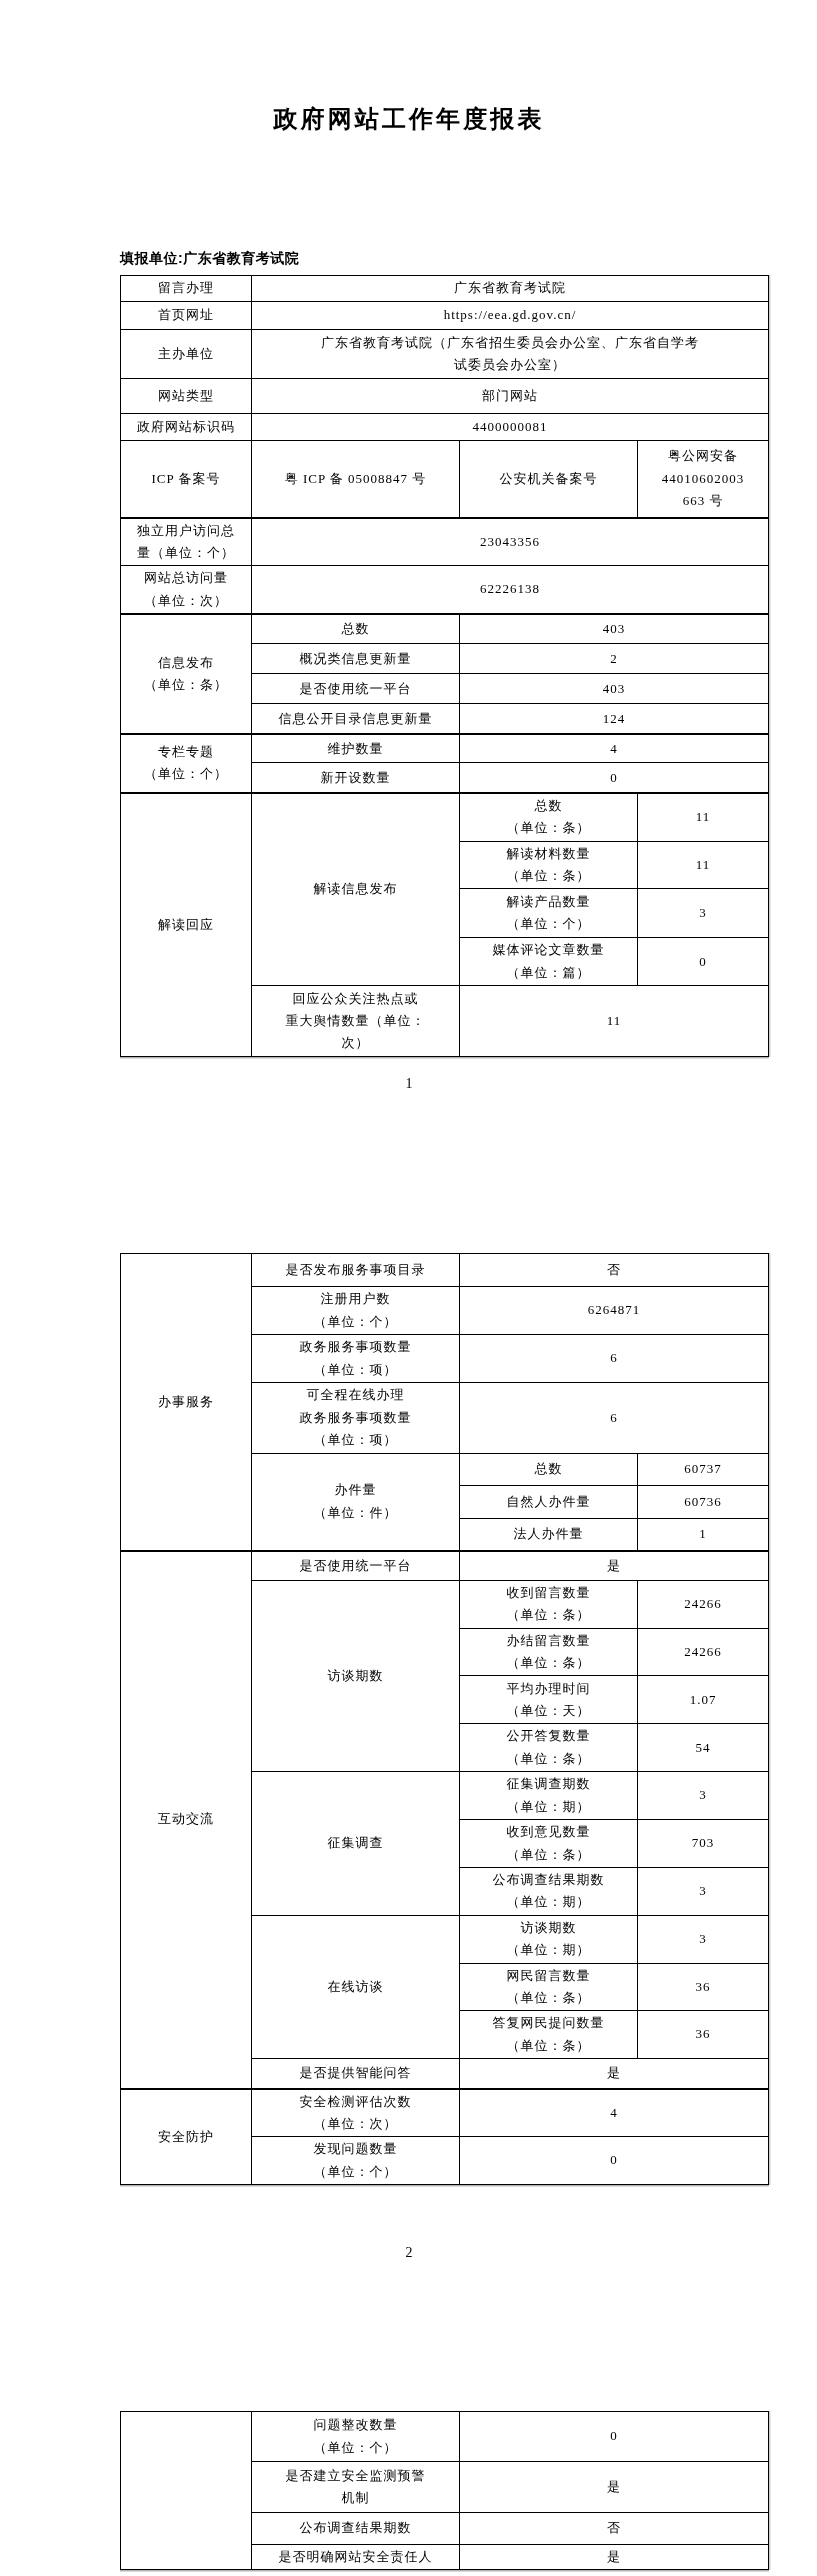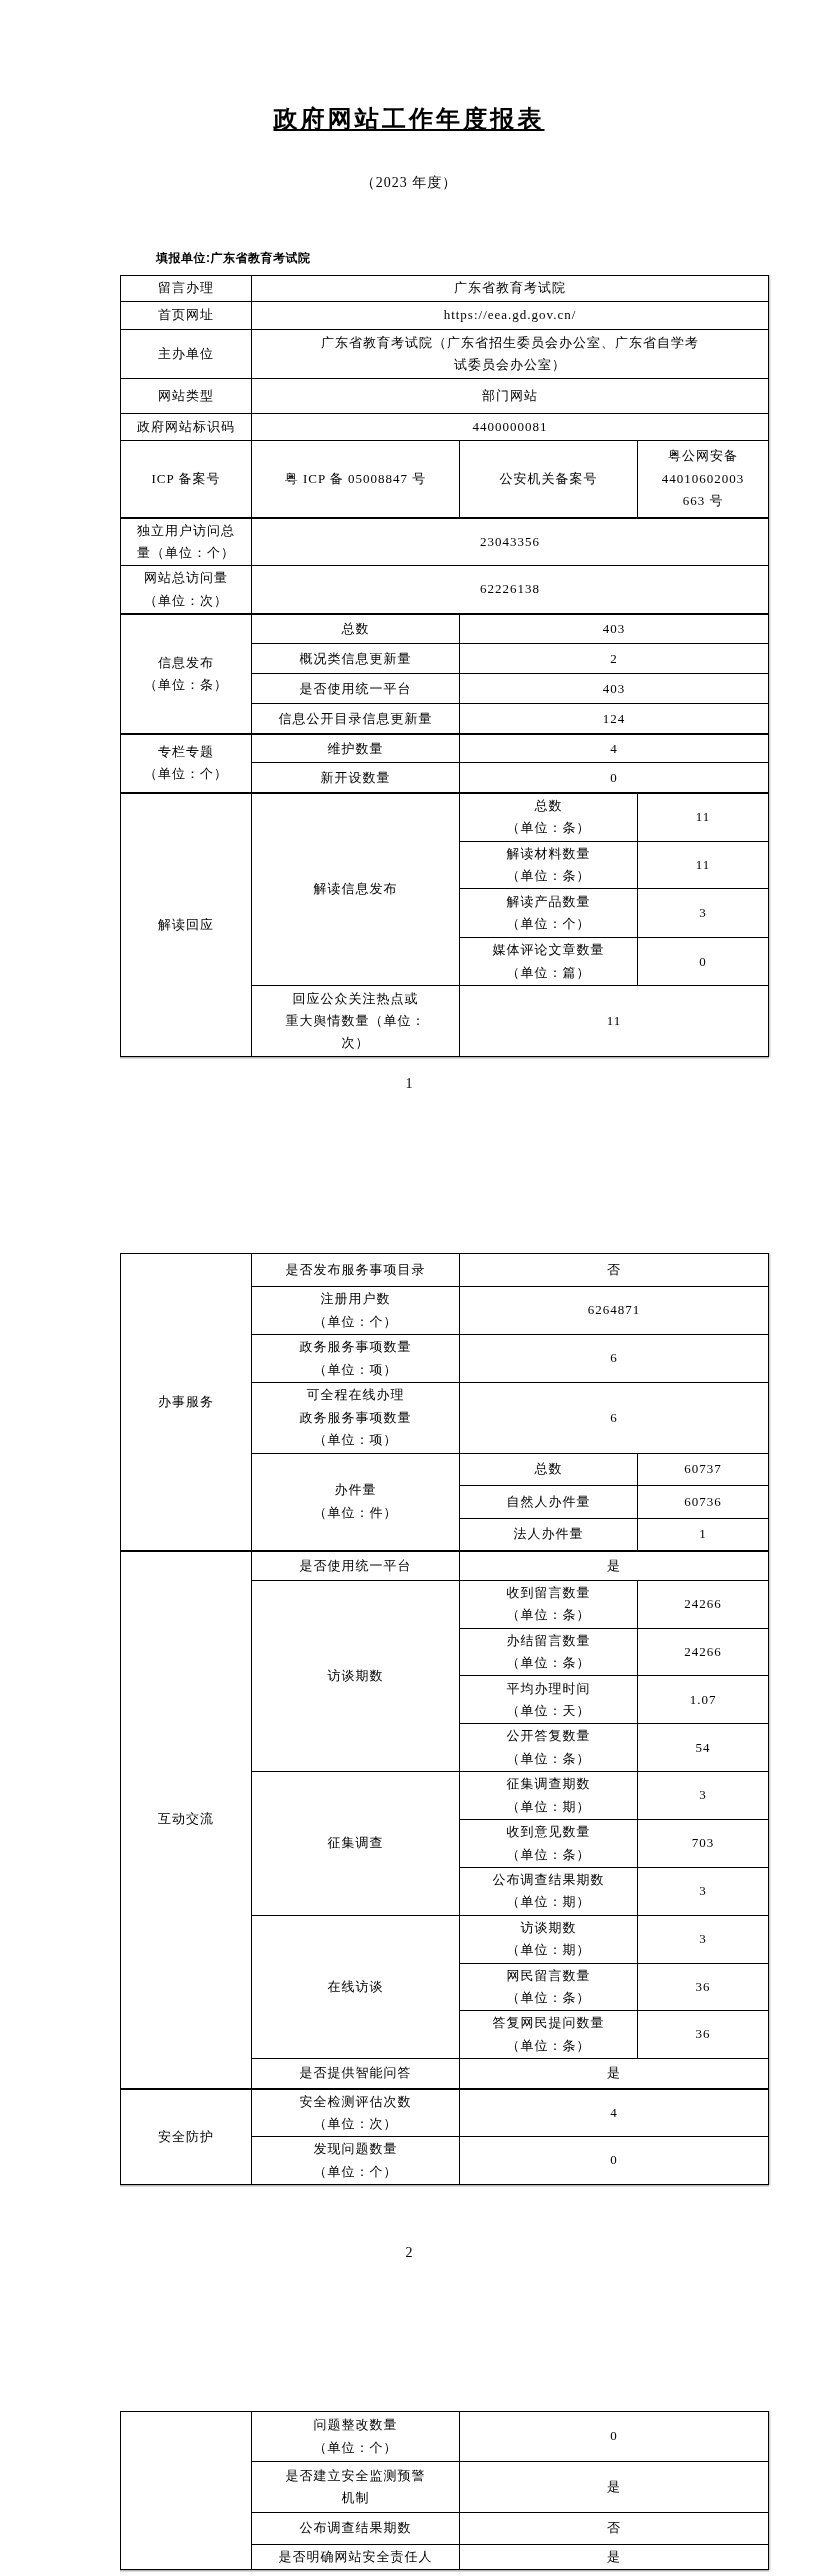--- a/index.html
+++ b/index.html
@@ -4,30 +4,30 @@
 <style>
   * { margin:0; padding:0; box-sizing:border-box; }
   html,body { background:#888; }
   .sheet {
     position:relative; width:818px; height:3470px; background:#fff;
     margin:0 auto; font-family:"Liberation Serif","DejaVu Serif",serif; color:#000;
   }
   .doc-title {
     position:absolute; top:103px; left:0; width:100%; text-align:center;
     font-family:"Liberation Sans","DejaVu Sans",sans-serif;
-    font-size:24px; font-weight:bold; letter-spacing:3.1px;text-decoration:underline;
+    font-size:24px; font-weight:bold; letter-spacing:3.1px;
   }
   .doc-subtitle {
     position:absolute; top:174px; left:0; width:100%; text-align:center;
     font-size:14px; letter-spacing:1px;
   }
   .report-unit {
     position:absolute; top:250px; left:120px;
     font-family:"Liberation Sans","DejaVu Sans",sans-serif;
-    font-size:12px; font-weight:bold; letter-spacing:0.5px;margin-left:36px;
+    font-size:14px; font-weight:bold; letter-spacing:0.5px;
   }
   table.rpt {
     position:absolute; left:120px; width:648px;
     border-collapse:collapse; table-layout:fixed;
     border:1.5px solid #000;
     box-shadow:0 1.5px 0 rgba(120,120,120,.55), 1.5px 0 0 rgba(120,120,120,.35);
   }
   #table1 { top:275px; }
   #table2 { top:1253px; }
   #table3 { top:2411px; }
@@ -41,21 +41,20 @@
   .pageno { position:absolute; left:0; width:100%; text-align:center; font-size:14px; }
   #pageno1 { top:1076px; }
   #pageno2 { top:2245px; }
 </style>
 </head>
 <body>
 
 <div class="sheet">
 
   <div class="doc-title">政府网站工作年度报表</div>
-  <div class="doc-subtitle">（2023 年度）</div>
   <div class="report-unit">填报单位:广东省教育考试院</div>
 
   <table class="rpt" id="table1">
     <colgroup>
         <col style="width:131px">
         <col style="width:208px">
         <col style="width:178px">
         <col style="width:131px">
       </colgroup>
     <tbody>

